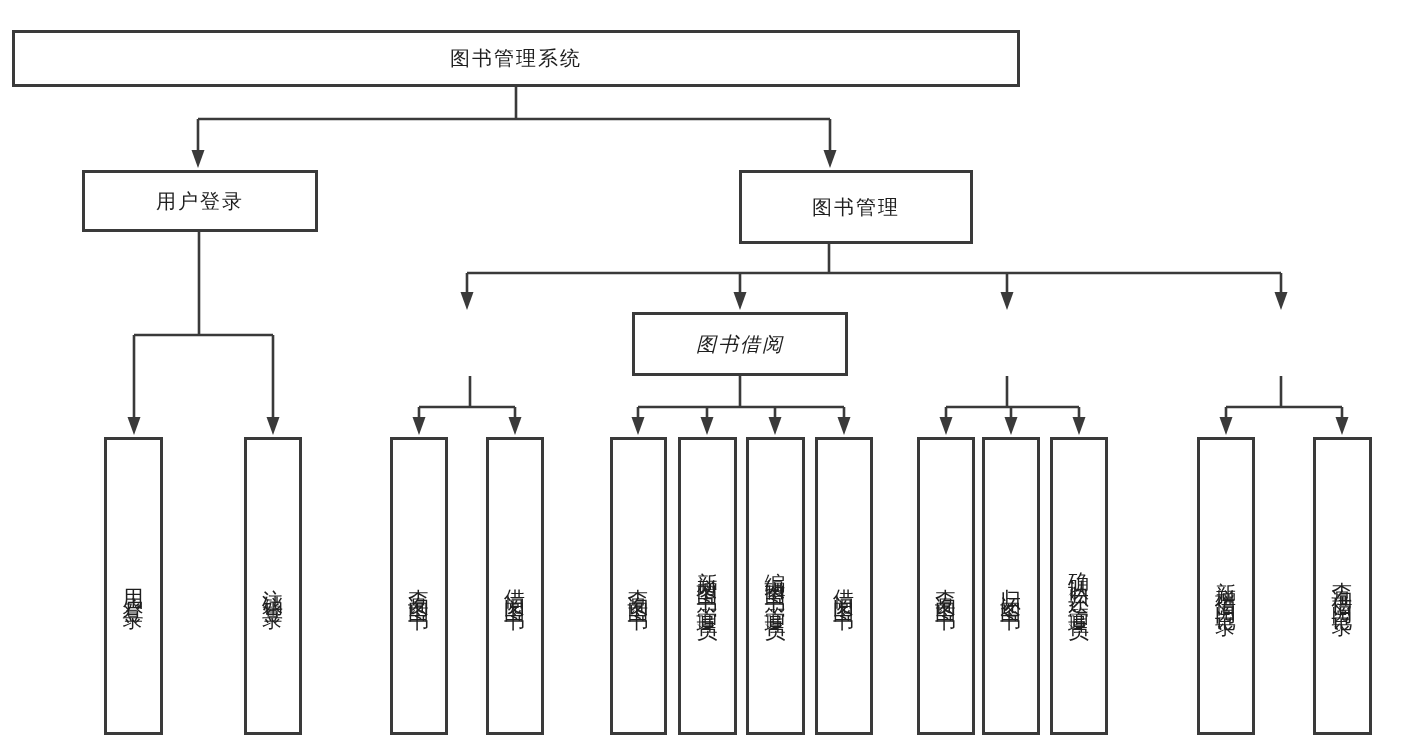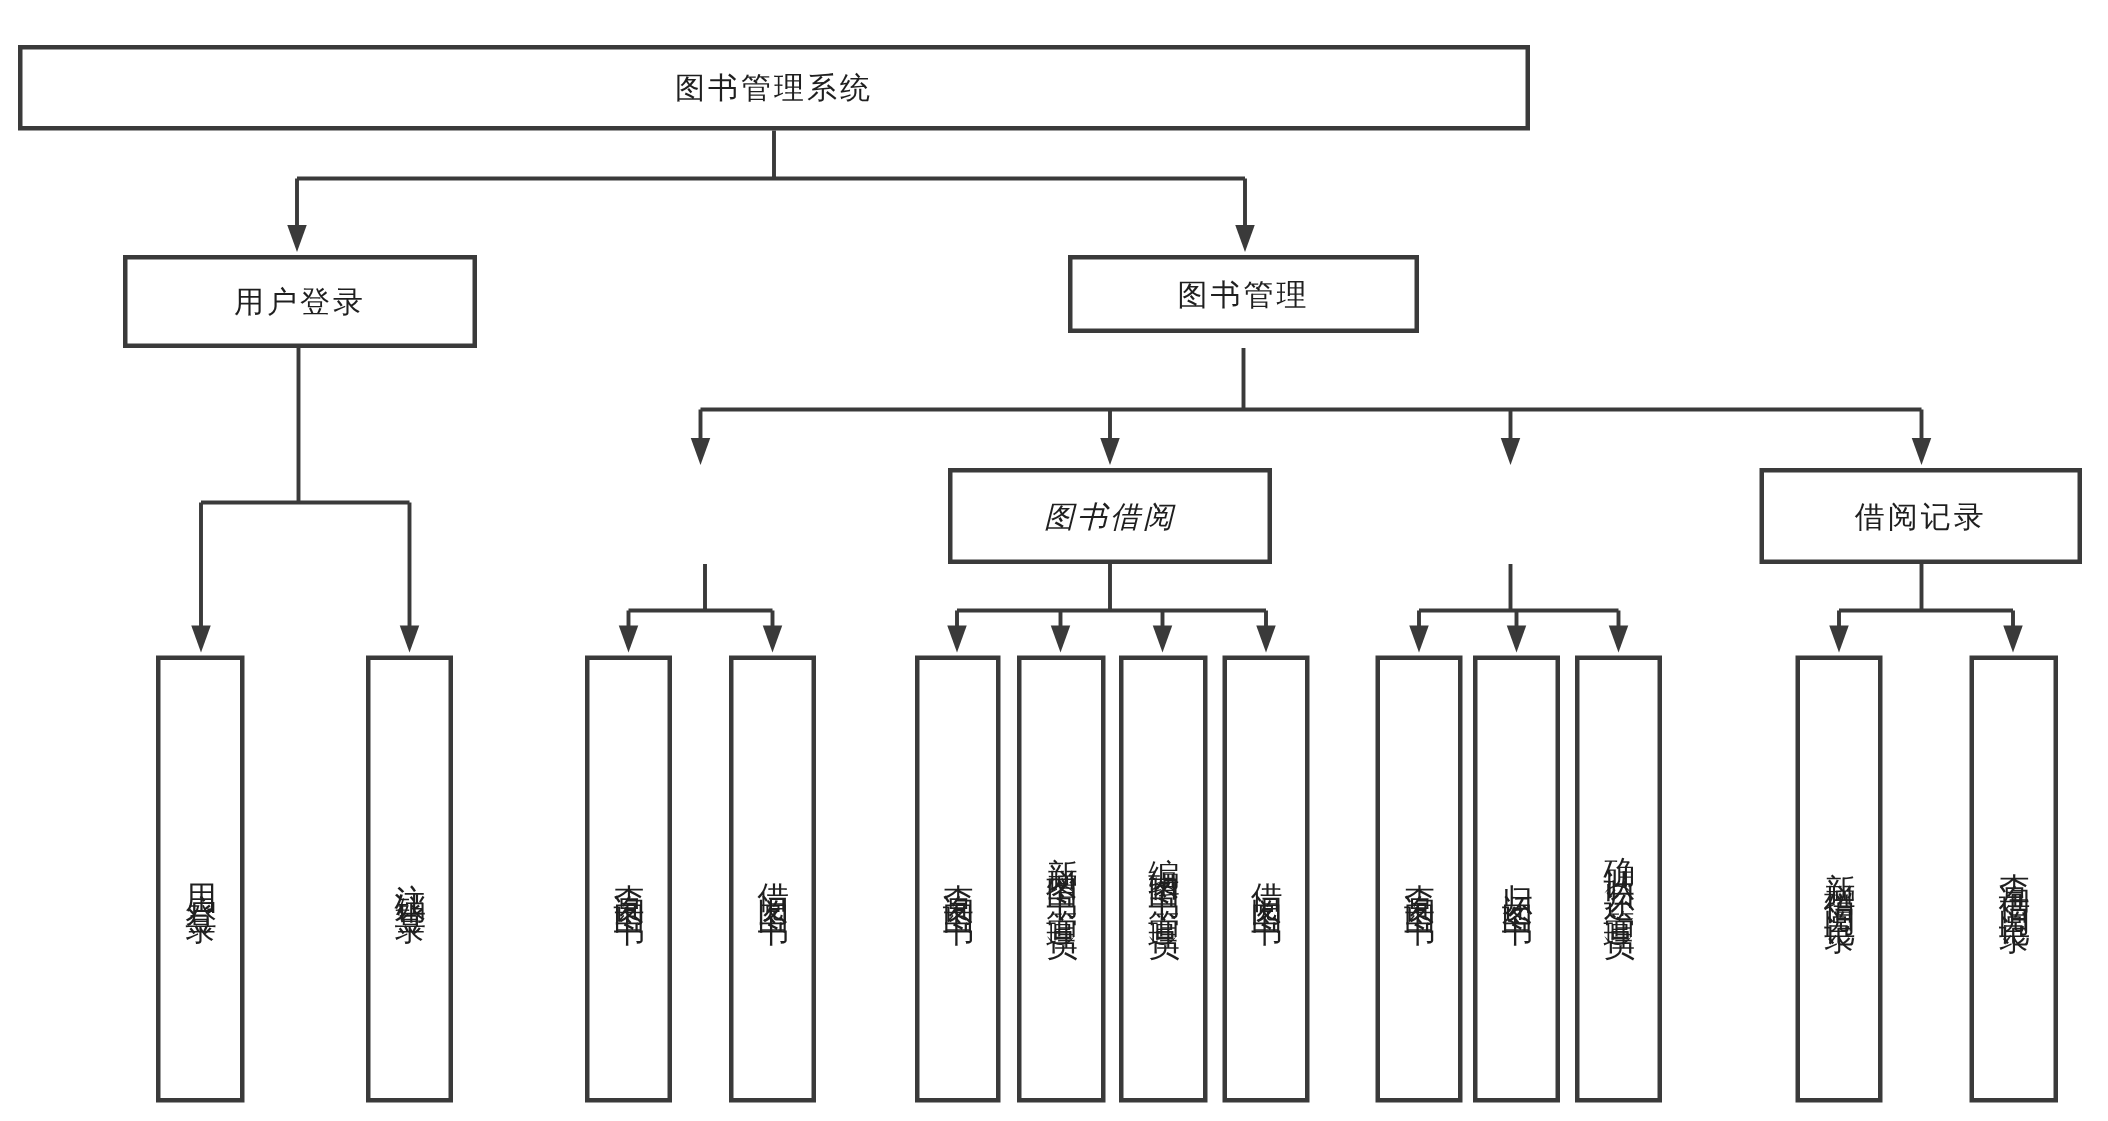--- a/index.html
+++ b/index.html
@@ -99,29 +99,26 @@
     </g>
   </svg>
 
   <div class="node" style="left:12px;top:10px;width:1008px;height:57px;margin-top:20px;">
     <span class="lbl">图书管理系统</span>
   </div>
 
   <div class="node" style="left:82px;top:170px;width:236px;height:62px;">
     <span class="lbl">用户登录</span>
   </div>
-  <div class="node" style="left:712px;top:170px;width:234px;height:52px;font-family:Liberation Mono, monospace;">
+  <div class="node" style="left:739px;top:170px;width:234px;height:74px;font-family:Liberation Mono, monospace;">
     <span class="lbl">图书管理</span>
   </div>
 
   <div class="node" style="left:632px;top:312px;width:216px;height:64px;font-style:italic;">
     <span class="lbl">图书借阅</span>
-  </div>
-  <div class="node" style="left:1173px;top:312px;width:215px;height:64px;">
-    <span class="lbl">借阅记录</span>
   </div>
 
   <div class="node leaf" style="left:104px;top:437px;width:59px;height:298px;">
     <span class="lbl">用户登录</span>
   </div>
   <div class="node leaf" style="left:244px;top:437px;width:58px;height:298px;">
     <span class="lbl">注销登录</span>
   </div>
   <div class="node leaf" style="left:390px;top:437px;width:58px;height:298px;">
     <span class="lbl">查询图书</span>

